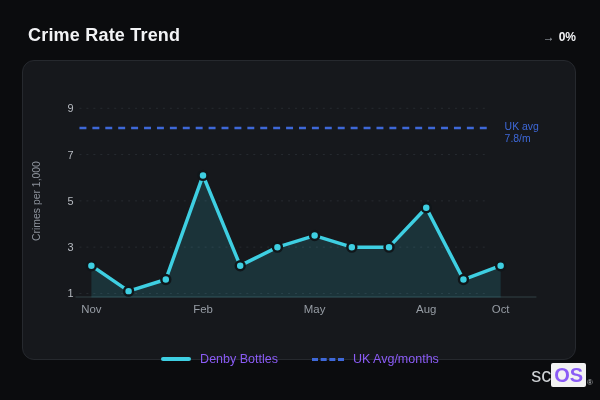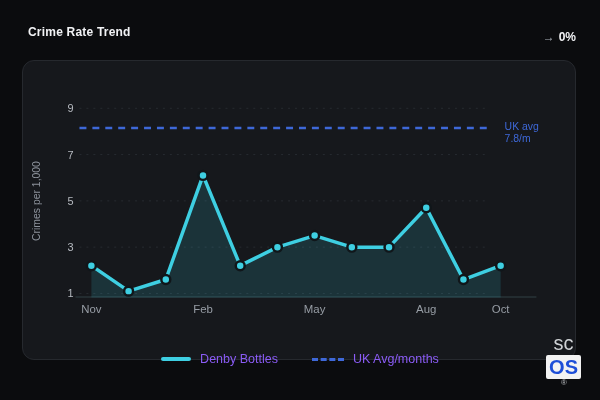--- a/index.html
+++ b/index.html
@@ -1,36 +1,36 @@
 <!DOCTYPE html>
 <html><head>
 <meta charset="utf-8">
 <style>
   html,body{margin:0;padding:0;background:#0b0c0e;}
   .stage{position:relative;width:600px;height:400px;background:#0b0c0e;overflow:hidden;
          font-family:"Liberation Sans",sans-serif;}
-  .page-title{position:absolute;left:28px;top:25px;font-size:12px;font-weight:700;
+  .page-title{position:absolute;left:28px;top:25px;font-size:18px;font-weight:700;
               color:#f2f3f5;letter-spacing:.2px;}
   .trend{position:absolute;right:24px;top:30px;font-size:12px;color:#8d939c;
          display:flex;align-items:baseline;gap:4px;}
   .trend .arrow{color:#aab0b8;font-weight:700;}
   .trend .val{color:#f2f3f5;font-weight:700;}
   .chart-panel{position:absolute;left:22px;top:60px;width:554px;height:300px;
                background:#16181c;border:1px solid #26292e;border-radius:12px;box-sizing:border-box;}
   .chart-panel svg{position:absolute;left:0;top:0;width:100%;height:100%;
                    font-family:"Liberation Sans",sans-serif;}
   .legend{position:absolute;left:0;top:352px;width:100%;display:flex;justify-content:center;
           align-items:center;gap:34px;}
   .legend-item{display:flex;align-items:center;gap:9px;cursor:pointer;}
   .legend-item .lab{font-size:12.5px;color:#8b5cf6;}
   .sw-solid{width:30px;height:4px;border-radius:2px;background:#3ecfe2;}
   .sw-dashed{width:32px;height:0;border-top:3px dashed #3e68d8;}
-  .brand{position:absolute;right:19px;bottom:13px;display:flex;align-items:center;flex-direction:column;}
+  .brand{position:absolute;right:7px;bottom:13px;display:flex;align-items:flex-end;}
   .brand .pre{color:#cfd2d5;font-size:20px;line-height:24px;}
-  .brand .box{background:#f2f2f2;color:#1d4ed8;font-weight:700;font-size:20px;line-height:24px;
+  .brand .box{background:#f2f2f2;color:#8b5cf6;font-weight:700;font-size:20px;line-height:24px;
               padding:0 3px;border-radius:2px;}
   .brand .reg{color:#b9bcbf;font-size:8px;line-height:8px;margin-left:1px;}
 </style>
 </head>
 <body>
 
 <div class="stage">
 
   <div class="page-title">Crime Rate Trend</div>
 

